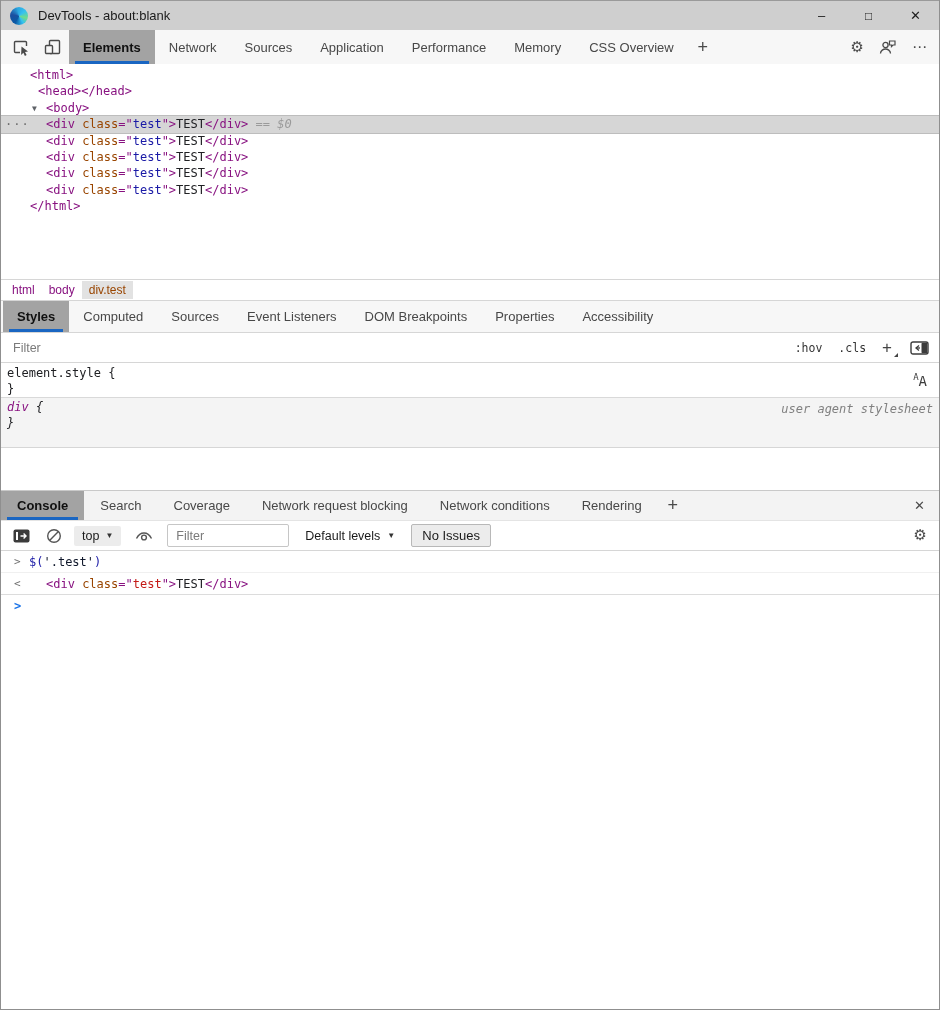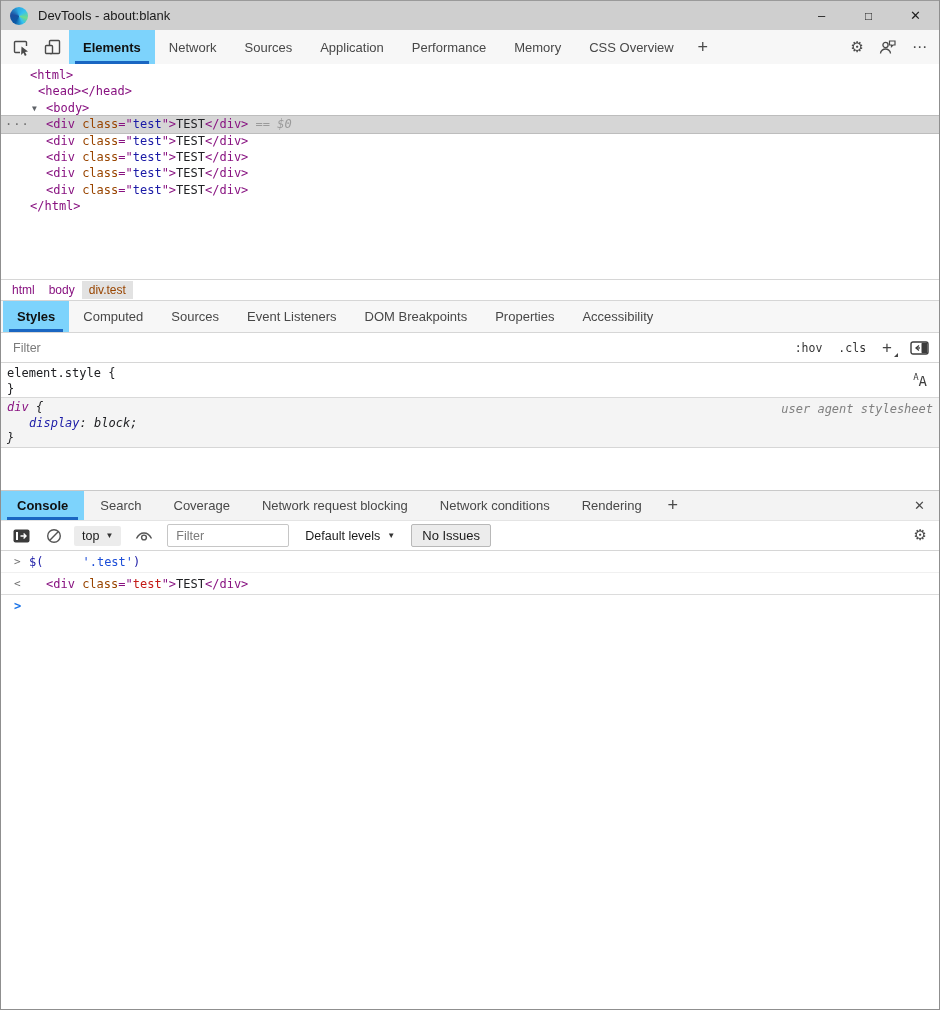--- a/index.html
+++ b/index.html
@@ -14,37 +14,37 @@
   .win-controls { margin-left:auto; display:flex; height:100%; }
   .win-btn { width:47px; height:100%; display:flex; align-items:center; justify-content:center; font-size:13px; color:#1b1b1b; cursor:default; }
   .win-btn.max { font-size:12px; }
 
   
   .main-toolbar { height:34px; flex:0 0 34px; background:#f7f7f7; display:flex; align-items:stretch; }
   .tool-icons { display:flex; align-items:center; padding:0 6px 0 10px; gap:12px; }
   .ticon { width:20px; height:20px; display:flex; align-items:center; justify-content:center; color:#4a4a4a; }
   .tabs { display:flex; align-items:stretch; }
   .tab { display:flex; align-items:center; padding:0 14px; font-size:13px; color:#484848; position:relative; cursor:default; white-space:nowrap; }
-  .tab.active { background:#7dd3fc; color:#101010; font-weight:bold; }
+  .tab.active { background:#a3a3a3; color:#101010; font-weight:bold; }
   .tab.active::after { content:""; position:absolute; left:6px; right:6px; bottom:0; height:3px; background:#1a66c2; }
   .add-btn { display:flex; align-items:center; justify-content:center; width:30px; font-size:18px; font-weight:300; color:#4a4a4a; }
   .right-icons { margin-left:auto; display:flex; align-items:center; gap:14px; padding-right:12px; }
   .glyph-icon { font-family:"DejaVu Sans", sans-serif; font-size:15px; color:#4a4a4a; line-height:1; }
 
   
   .mono { font-family:"DejaVu Sans Mono","Liberation Mono",monospace; font-size:12px; }
   .elements-tree { height:215px; flex:0 0 215px; background:#fff; padding-top:3px; overflow:hidden; }
   .tree-row { position:relative; height:16.4px; line-height:16.4px; white-space:pre; }
   .tree-row.selected { background:#d6d6d6; box-shadow:0 -1px 0 #bdbdbd, 0 1px 0 #bdbdbd; }
   .tree-gutter { position:absolute; left:4px; color:#6e6e6e; letter-spacing:1px; }
   .tree-marker { position:absolute; left:31px; font-size:8px; color:#5f6368; top:1px; }
   .t-tag { color:#881280; } .t-attr { color:#994500; } .t-val { color:#1a1aa6; }
   .t-valr { color:#c41a16; } .t-text { color:#202124; }
   .t-meta { color:#9a9a9a; font-style:italic; } .t-plain { color:#202124; }
-  .t-navy { color:#1a1aa6; } .t-string { color:#1d4ed8;margin-left:39px; }
+  .t-navy { color:#1a1aa6; } .t-string { color:#0f172a; }
   .t-sel { color:#881280; } .t-prop { color:#1a1aa6; }
 
   
   .breadcrumb { height:22px; flex:0 0 22px; border-top:1px solid #d6d6d6; border-bottom:1px solid #d6d6d6; display:flex; align-items:center; padding-left:4px; }
   .crumb { padding:2px 7px; font-size:12px; color:#881280; cursor:default; }
   .crumb.active { background:#e2e2e2; color:#994500; }
 
   
   .side-tabs { height:32px; flex:0 0 32px; background:#f7f7f7; border-bottom:1px solid #d6d6d6; display:flex; align-items:stretch; padding-left:2px; }
 
@@ -190,21 +190,20 @@
   </div>
 
   <div class="elem-style-block mono">
     <div class="code-line">element.style {</div>
     <div class="code-line">}</div>
     <div class="aa-icon"><span class="a-small">A</span><span class="a-big">A</span></div>
   </div>
 
   <div class="rule-block mono">
     <div class="code-line"><span class="t-sel">div</span><span class="t-plain"> {</span></div>
-    <div class="code-line prop-line"><span class="t-prop">display</span><span class="t-plain">: </span><span class="t-plain">block;</span></div>
     <div class="code-line"><span class="t-plain">}</span></div>
     <div class="rule-origin">user agent stylesheet</div>
   </div>
 
   <div class="styles-spacer"></div>
 
   <div class="drawer-tabs">
     <div class="tabs" id="drawer-tabs-list">
         <div class="tab active">Console</div>
         <div class="tab">Search</div>

